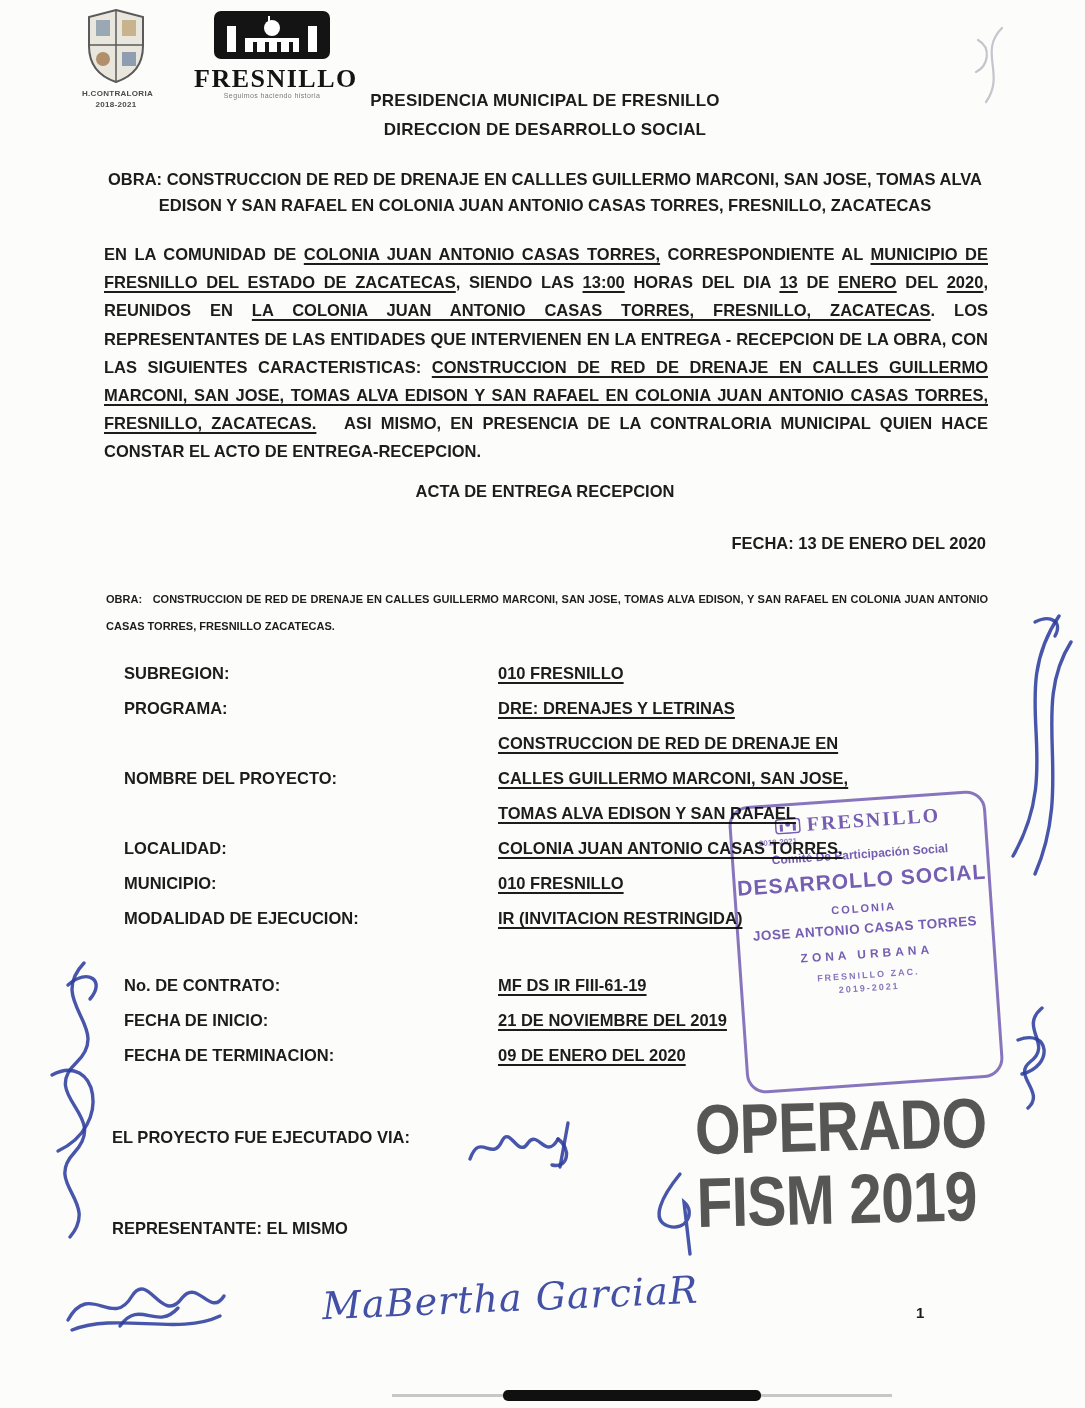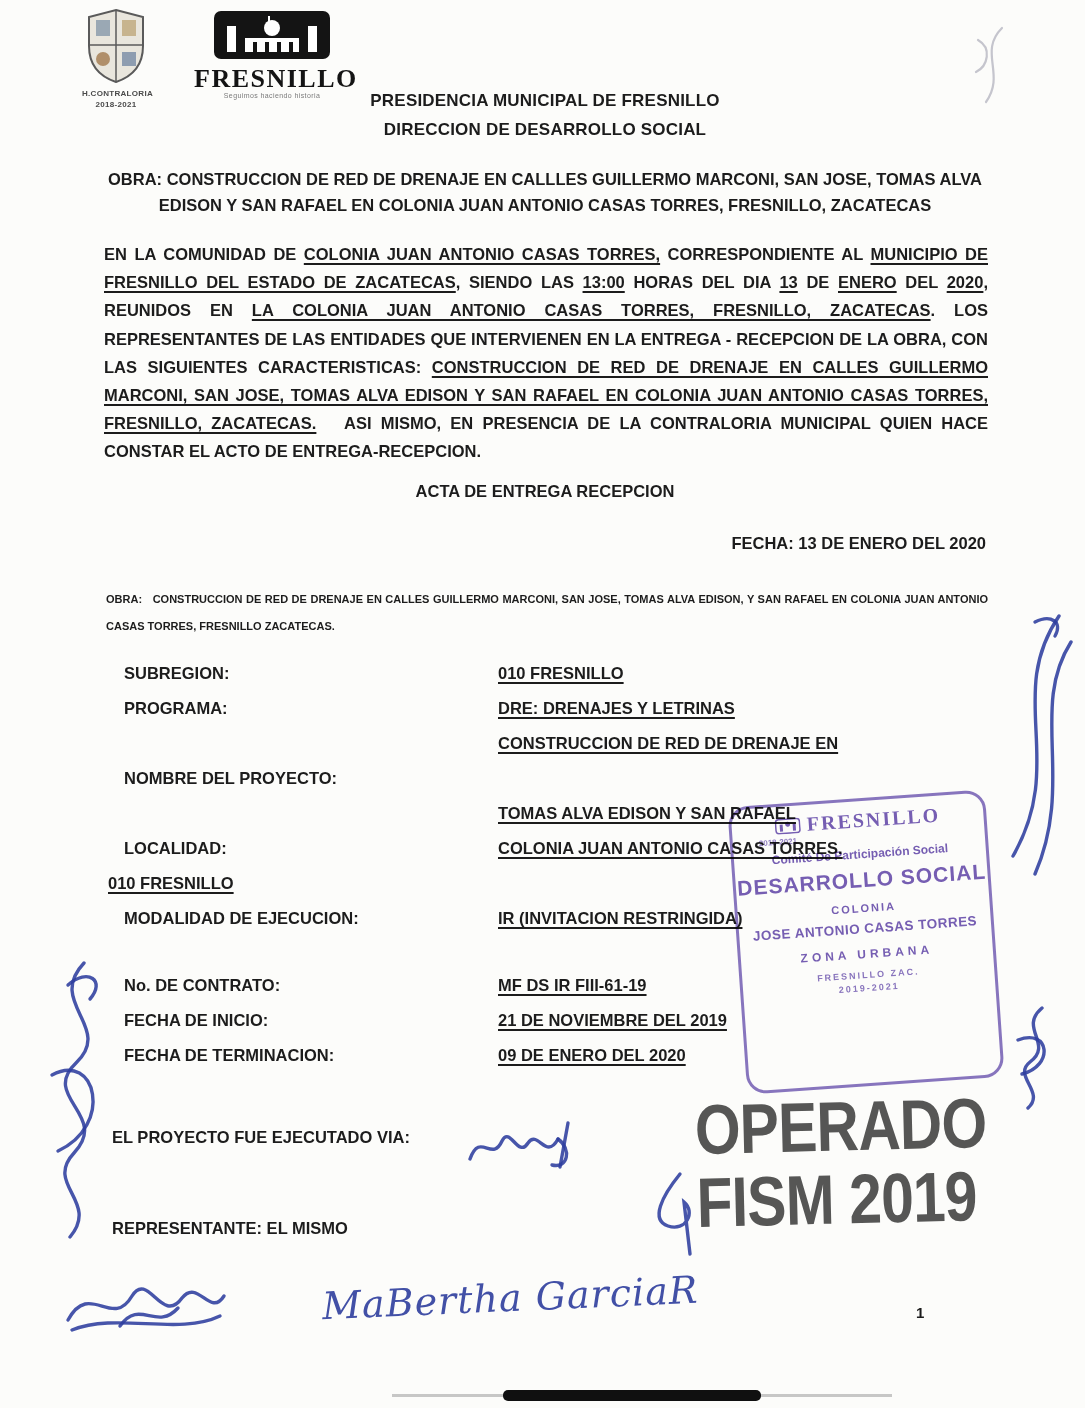--- a/index.html
+++ b/index.html
@@ -124,30 +124,32 @@
     <div class="frow">
         <div class="flabel">PROGRAMA:</div>
         <div class="fvalue">DRE: DRENAJES Y LETRINAS</div>
       </div>
     <div class="frow">
         <div class="flabel"></div>
         <div class="fvalue">CONSTRUCCION DE RED DE DRENAJE EN</div>
       </div>
     <div class="frow">
         <div class="flabel">NOMBRE DEL PROYECTO:</div>
+        <div class="fvalue">CALLES GUILLERMO MARCONI, SAN JOSE,</div>
       </div>
     <div class="frow">
         <div class="flabel"></div>
         <div class="fvalue">TOMAS ALVA EDISON Y SAN RAFAEL</div>
       </div>
     <div class="frow">
         <div class="flabel">LOCALIDAD:</div>
         <div class="fvalue">COLONIA JUAN ANTONIO CASAS TORRES.</div>
       </div>
     <div class="frow">
+        <div class="flabel">MUNICIPIO:</div>
         <div class="fvalue">010 FRESNILLO</div>
       </div>
     <div class="frow">
         <div class="flabel">MODALIDAD DE EJECUCION:</div>
         <div class="fvalue">IR (INVITACION RESTRINGIDA)</div>
       </div>
   </div>
 
   <div class="contract">
     <div class="frow">

